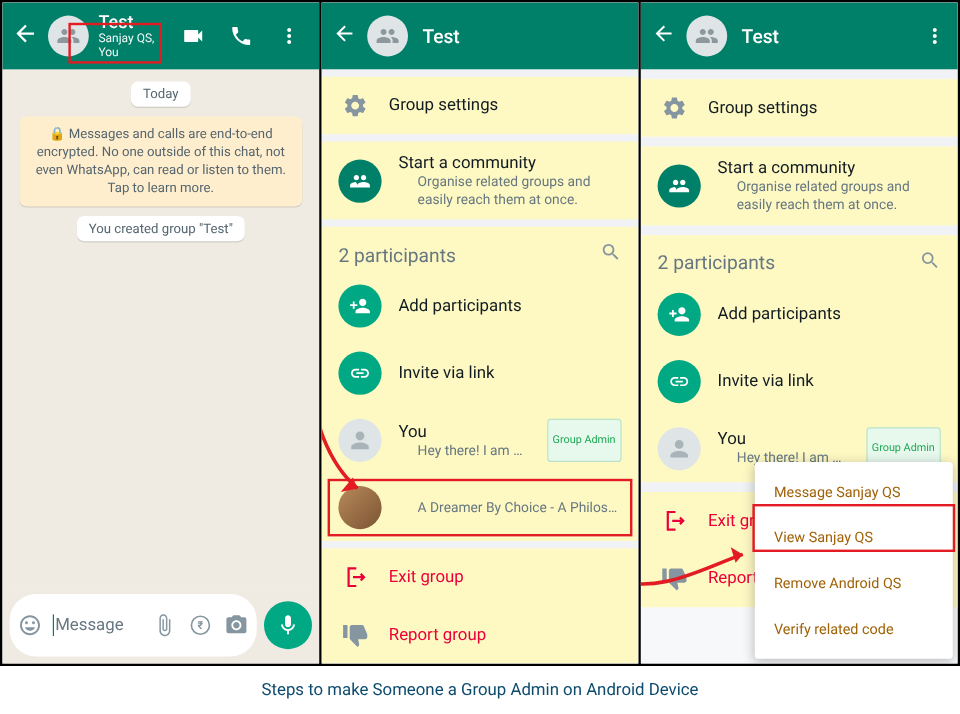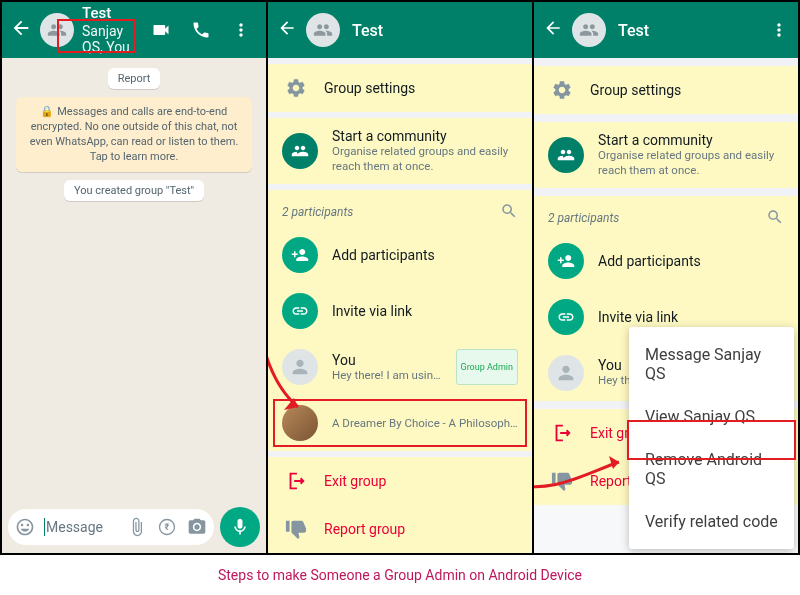--- a/index.html
+++ b/index.html
@@ -26,21 +26,21 @@
     display: flex;
     flex-direction: column;
   }
   .caption {
     width: 800px;
     height: 40px;
     display: flex;
     align-items: center;
     justify-content: center;
     font-size: 14px;
-    color: #be185d;
+    color: #0c4a6e;
   }
   
   .wa-header {
     background: #008069;
     color: #fff;
     height: 56px;
     display: flex;
     align-items: center;
     padding: 0 8px;
     flex-shrink: 0;
@@ -50,21 +50,21 @@
     width: 34px; height: 34px;
     border-radius: 50%;
     background: #dfe5e7;
     display: flex; align-items: center; justify-content: center;
     margin: 0 8px;
     flex-shrink: 0;
   }
   .avatar svg { width: 20px; height: 20px; fill: #8c989c; }
   .hdr-titles { flex: 1; overflow: hidden; }
   .hdr-title { font-size: 15px; font-weight: 500; line-height: 1.15; }
-  .hdr-sub { font-size: 14px; opacity: 0.95; line-height: 1.15; }
+  .hdr-sub { font-size: 10px; opacity: 0.95; line-height: 1.15; }
   .hdr-icons { display: flex; align-items: center; gap: 18px; padding: 0 6px; }
   .hdr-icon { width: 22px; height: 22px; display: flex; align-items: center; justify-content: center; }
   .hdr-icon svg { width: 20px; height: 20px; fill: #fff; }
   .hdr-more { font-size: 18px; font-weight: bold; }
   
   .chat-body {
     flex: 1;
     background: #efeae2;
     display: flex;
     flex-direction: column;
@@ -96,21 +96,21 @@
     align-items: center;
     padding: 6px 6px;
     gap: 6px;
     background: #efeae2;
     flex-shrink: 0;
   }
   .composer .input-wrap {
     flex: 1;
     background: #fff;
     border-radius: 22px;
-    height: 36px;
+    height: 52px;
     display: flex;
     align-items: center;
     padding: 0 6px;
     gap: 8px;
   }
   .composer .emoji, .composer .attach, .composer .rupee, .composer .camera {
     width: 22px; height: 22px; display: flex; align-items: center; justify-content: center;
   }
   .composer .emoji svg, .composer .attach svg, .composer .rupee svg, .composer .camera svg { width: 20px; height: 20px; fill: #8696a0; }
   .composer .input {
@@ -152,25 +152,25 @@
     flex-shrink: 0;
   }
   .row .ricon svg { width: 22px; height: 22px; fill: #8696a0; }
   .row .ricon.green-circle {
     width: 36px; height: 36px; background: #00a884; border-radius: 50%;
   }
   .row .ricon.green-circle.dark { background: #008069; }
   .row .ricon.green-circle svg { fill: #fff; width: 18px; height: 18px; }
   .row .rtext { flex: 1; overflow: hidden; }
   .row .rtitle { color: #111b21; font-size: 14px; }
-  .row .rsub { color: #667781; font-size: 11.5px; line-height: 1.3; white-space: nowrap; overflow: hidden; text-overflow: ellipsis; }
+  .row .rsub { color: #667781; font-size: 11.5px; line-height: 1.3; white-space: nowrap; overflow: hidden; text-overflow: ellipsis; margin-left: 16px; }
   .row .rtitle.red { color: #ea0038; }
   .section-head {
     display: flex; align-items: center; justify-content: space-between;
-    padding: 12px 14px 4px; font-size: 12px; color: #667781; font-style: italic;
+    padding: 12px 14px 4px; font-size: 16px; color: #667781;
   }
   .section-head svg { width: 18px; height: 18px; fill: #8696a0; }
   .pavatar {
     width: 36px; height: 36px; border-radius: 50%;
     background: #dfe5e7; display: flex; align-items: center; justify-content: center;
     flex-shrink: 0;
   }
   .pavatar svg { width: 22px; height: 22px; fill: #a9b4b9; }
   .pavatar.photo { background: linear-gradient(135deg,#b98a5a,#7a5433); }
   .badge {
@@ -200,22 +200,22 @@
     right: 4px;
     bottom: 4px;
     width: 165px;
     background: #fff;
     box-shadow: 0 2px 10px rgba(0,0,0,0.25);
     border-radius: 3px;
     z-index: 40;
     padding: 6px 0;
   }
   .ctx-item {
-    font-size: 16px;
-    color: #404040;
+    font-size: 12px;
+    color: #a16207;
     padding: 12px 16px;
   }
 </style>
 </head>
 <body>
 
 <div class="panels">
 
   <div class="panel">
     <div class="wa-header">
@@ -245,21 +245,21 @@
             </svg>
         </span>
         <span class="hdr-icon hdr-more">
           <svg viewBox="0 0 24 24">
               <path d="M12 8c1.1 0 2-.9 2-2s-.9-2-2-2-2 .9-2 2 .9 2 2 2zm0 2c-1.1 0-2 .9-2 2s.9 2 2 2 2-.9 2-2-.9-2-2-2zm0 6c-1.1 0-2 .9-2 2s.9 2 2 2 2-.9 2-2-.9-2-2-2z"></path>
             </svg>
         </span>
       </div>
     </div>
     <div class="chat-body">
-      <div class="chip">Report</div>
+      <div class="chip">Today</div>
       <div class="yellow-card">🔒 Messages and calls are end-to-end encrypted. No one outside of this chat, not even WhatsApp, can read or listen to them. Tap to learn more.</div>
       <div class="chip">You created group "Test"</div>
     </div>
     <div class="composer">
       <div class="input-wrap">
         <span class="emoji">
           <svg viewBox="0 0 24 24">
               <path d="M12 2C6.48 2 2 6.48 2 12s4.48 10 10 10 10-4.48 10-10S17.52 2 12 2zm0 18c-4.41 0-8-3.59-8-8s3.59-8 8-8 8 3.59 8 8-3.59 8-8 8zm3.5-9c.83 0 1.5-.67 1.5-1.5S16.33 8 15.5 8 14 8.67 14 9.5s.67 1.5 1.5 1.5zm-7 0c.83 0 1.5-.67 1.5-1.5S9.33 8 8.5 8 7 8.67 7 9.5 7.67 11 8.5 11zm3.5 6.5c2.33 0 4.31-1.46 5.11-3.5H6.89c.8 2.04 2.78 3.5 5.11 3.5z"></path>
             </svg>
         </span>

